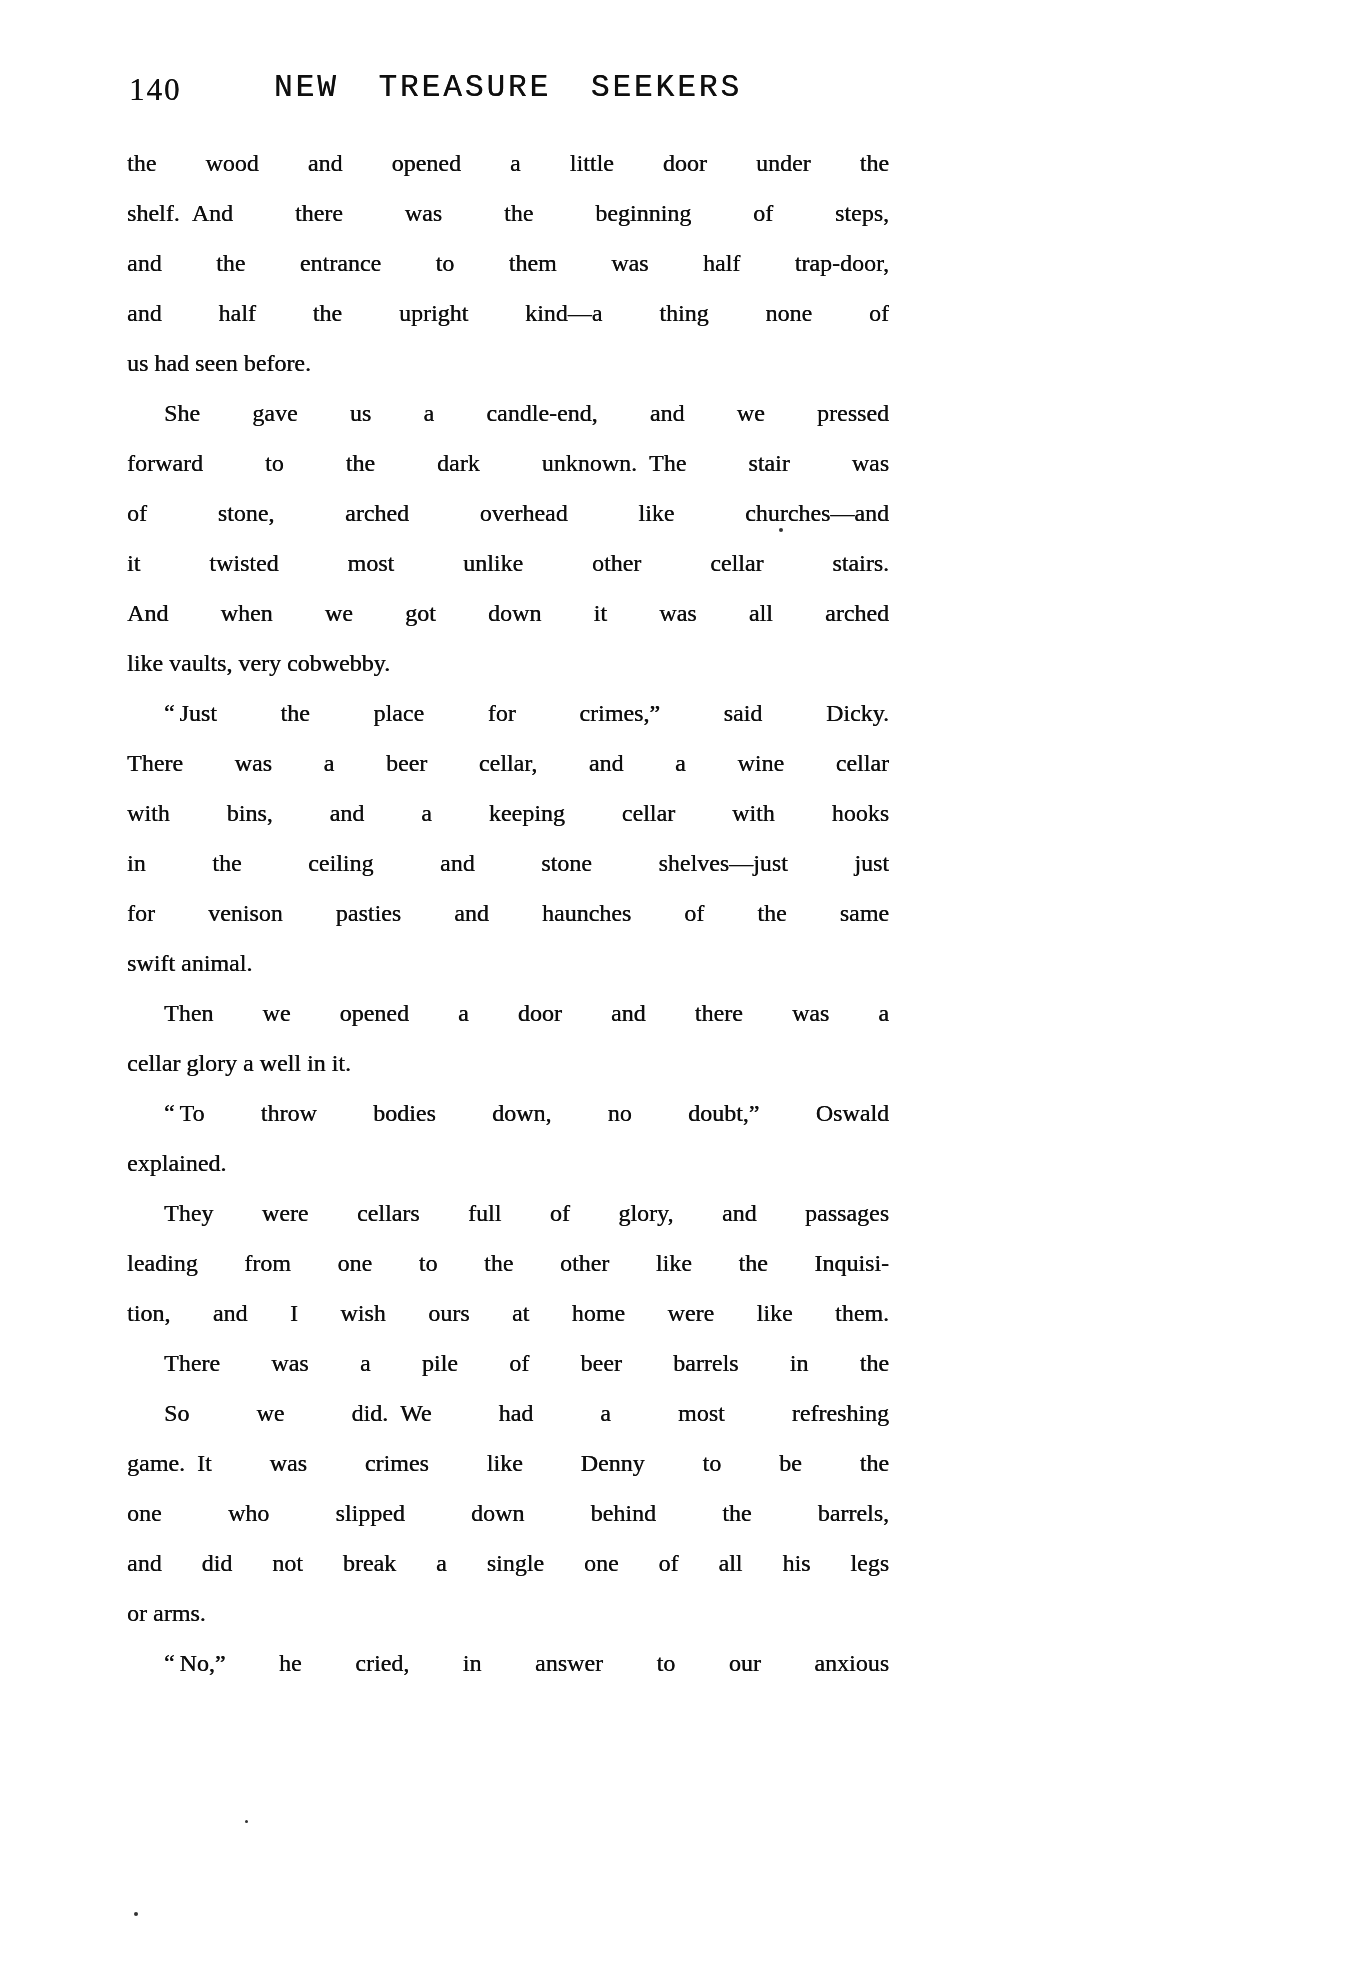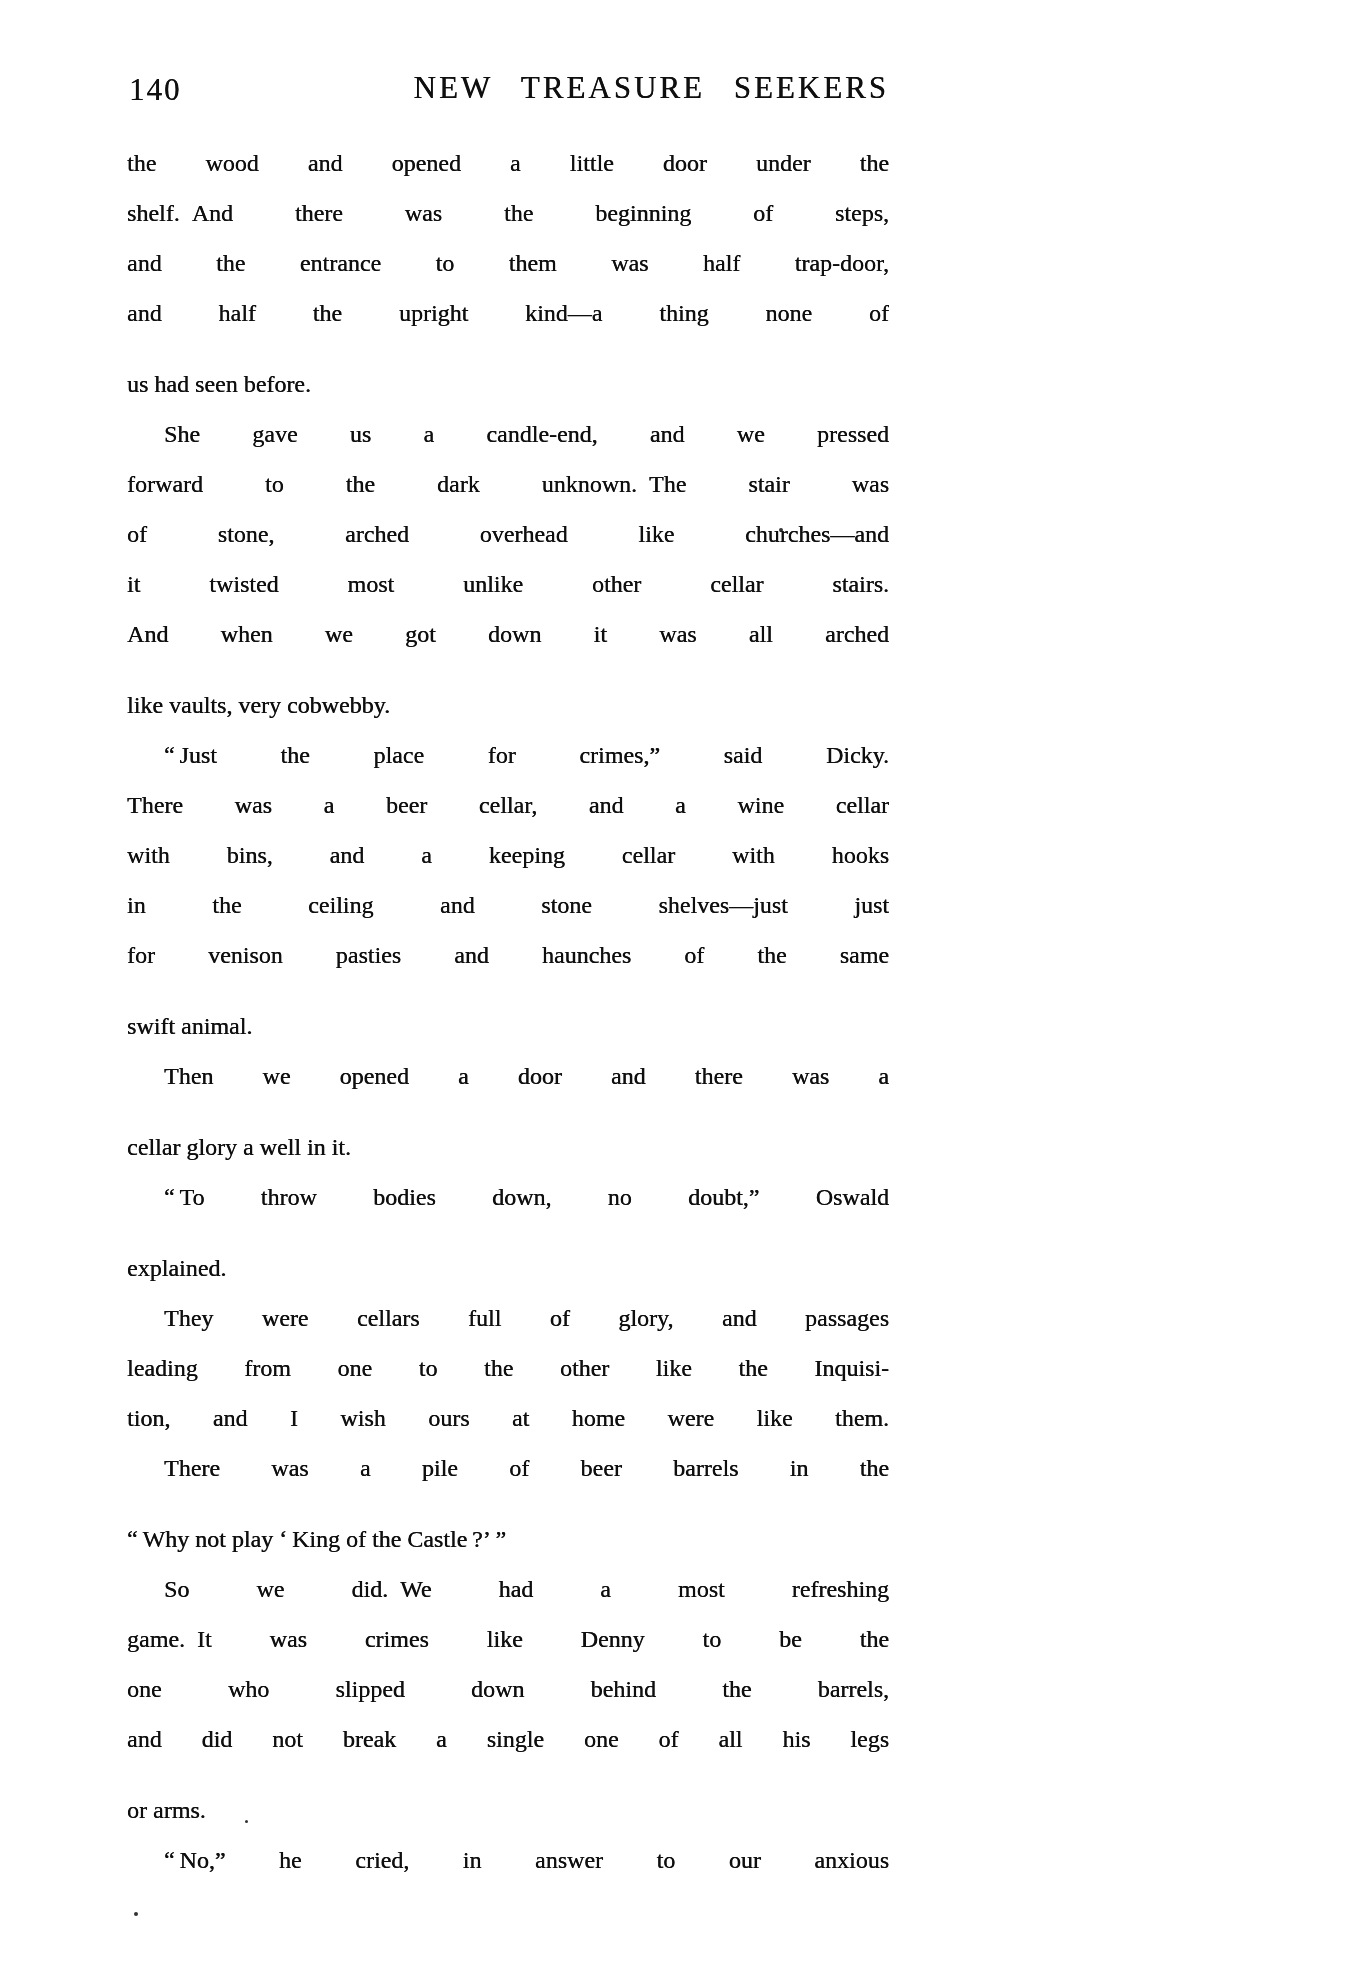--- a/index.html
+++ b/index.html
@@ -11,34 +11,35 @@
     font-family:"Liberation Serif","DejaVu Serif",serif;
     text-shadow:0.35px 0.2px 0 currentColor; 
     overflow:hidden;
   }
   .header { position:absolute; left:127px; top:70px; width:762px; height:40px; }
   .pagenum {
     position:absolute; left:2px; top:2px;
     font-size:31px; letter-spacing:2px;text-align:center;
   }
   .running-title {
-    text-align:right;
+    text-align:center;
     font-size:31px;
     letter-spacing:3px;
     word-spacing:18px;
+    font-family:Liberation Mono, monospace;
   }
   .bodytext { position:absolute; left:127px; top:138px; width:762px; }
   .line {
     font-size:24px;
     height:50px; line-height:50px;
     text-align:justify;
     text-align-last:justify;
     overflow:hidden;
   }
-  .line.last { text-align-last:left;margin-top:21px; }
+  .line.last { text-align-last:left; }
   .line.indent { text-indent:37px; }
   .speck { position:absolute; background:#1c1c1c; border-radius:50%; opacity:.9; }
   .s1 { left:779px; top:528px;  width:4px; height:4px; }
   .s2 { left:245px; top:1820px; width:3px; height:3px; }
   .s3 { left:134px; top:1912px; width:4px; height:4px; }
 </style>
 </head>
 <body>
 
 <div class="page">
@@ -66,21 +67,20 @@
       <div class="line">for venison pasties and haunches of the same</div>
       <div class="line last">swift animal.</div>
       <div class="line indent">Then we opened a door and there was a</div>
       <div class="line last">cellar glory a well in it.</div>
       <div class="line indent">“ To throw bodies down, no doubt,” Oswald</div>
       <div class="line last">explained.</div>
       <div class="line indent">They were cellars full of glory, and passages</div>
       <div class="line">leading from one to the other like the Inquisi-</div>
       <div class="line">tion, and I wish ours at home were like them.</div>
       <div class="line indent">There was a pile of beer barrels in the</div>
-      <div class="line last">“ Why not play ‘ King of the Castle ?’ ”</div>
       <div class="line indent">So we did. We had a most refreshing</div>
       <div class="line">game. It was crimes like Denny to be the</div>
       <div class="line">one who slipped down behind the barrels,</div>
       <div class="line">and did not break a single one of all his legs</div>
       <div class="line last">or arms.</div>
       <div class="line indent">“ No,” he cried, in answer to our anxious</div>
     </div>
 
   <div class="speck s1"></div>
   <div class="speck s2"></div>

